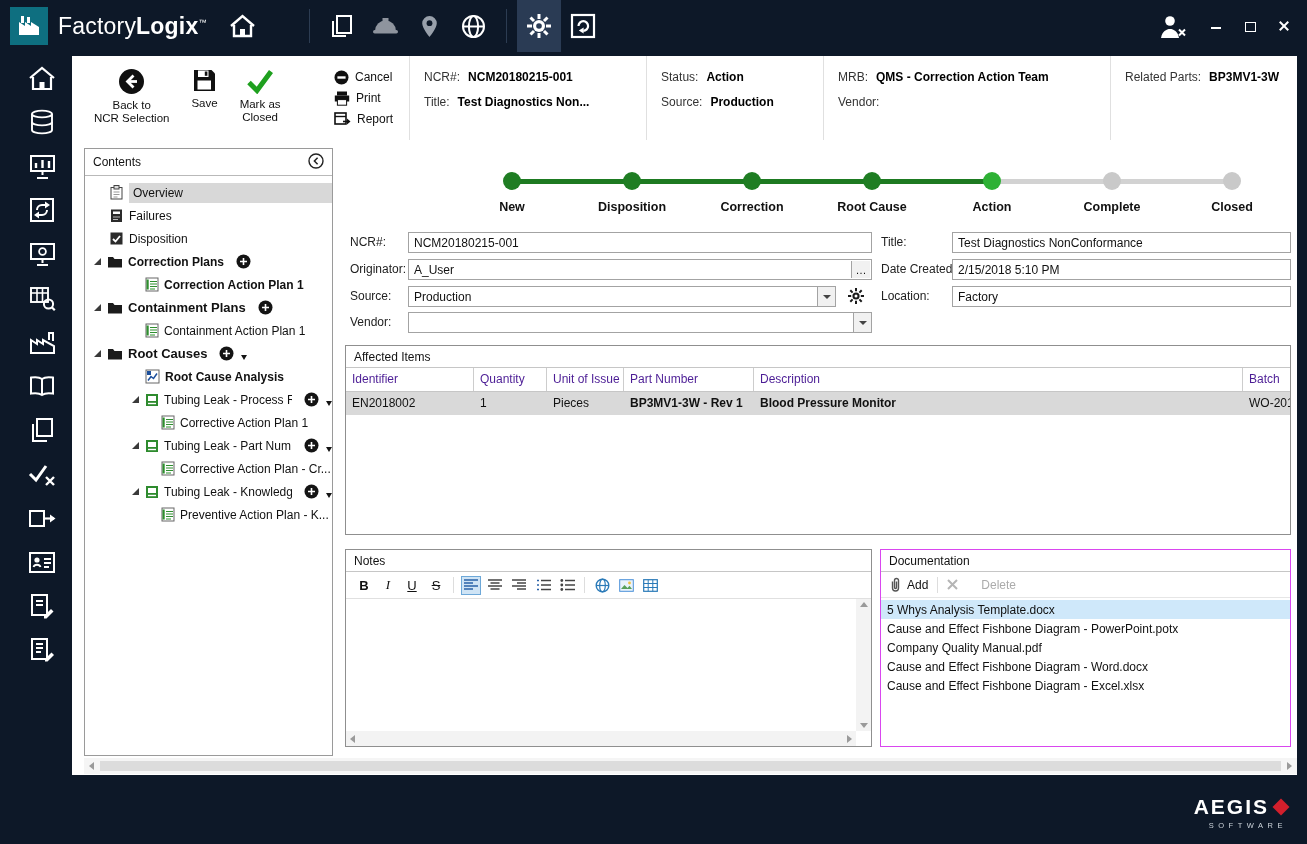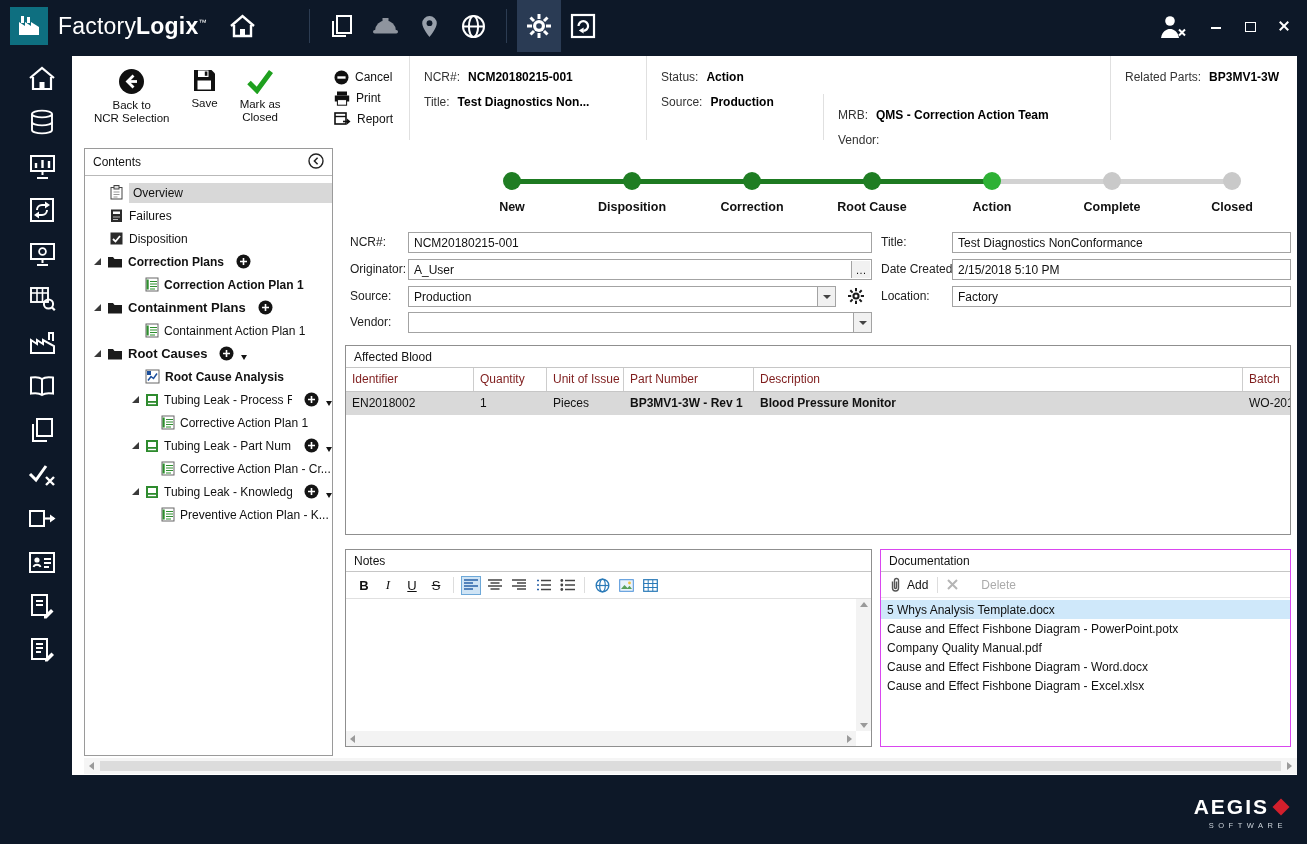--- a/index.html
+++ b/index.html
@@ -68,21 +68,21 @@
   .selbox{position:absolute;height:21px;border:1px solid #a3a3a3;background:#fff;box-sizing:border-box;}
   .selbox .v{position:absolute;left:5px;top:3px;white-space:nowrap;}
   .dd{position:absolute;right:0;top:0;bottom:0;width:17px;border-left:1px solid #a3a3a3;background:#f1f1f1;display:flex;align-items:center;justify-content:center;}
   .tri-d{width:0;height:0;border-left:4px solid transparent;border-right:4px solid transparent;border-top:4.5px solid #444;}
   .browse{position:absolute;right:1px;top:1px;bottom:1px;width:18px;background:#f1f1f1;border-left:1px solid #a3a3a3;display:flex;align-items:center;justify-content:center;font-size:11px;}
 
   
   .aitems{position:absolute;left:0;top:197px;width:946px;height:190px;border:1px solid #8f8f8f;box-sizing:border-box;overflow:hidden;}
   .a-title{height:21px;display:flex;align-items:center;padding-left:8px;border-bottom:1px solid #c6c6c6;}
   .a-head{height:23px;display:flex;border-bottom:1px solid #c6c6c6;}
-  .a-head .hc{box-sizing:border-box;border-right:1px solid #cdcdcd;padding:4px 0 0 6px;color:#7f1d1d;white-space:nowrap;overflow:hidden;flex:0 0 auto;}
+  .a-head .hc{box-sizing:border-box;border-right:1px solid #cdcdcd;padding:4px 0 0 6px;color:#4c1d95;white-space:nowrap;overflow:hidden;flex:0 0 auto;}
   .a-row{height:23px;display:flex;background:#d9d9d9;}
   .a-row .rc{box-sizing:border-box;padding:4px 0 0 6px;white-space:nowrap;overflow:hidden;flex:0 0 auto;}
   .a-row .rc.b{font-weight:bold;}
 
   
   .notes{position:absolute;left:0;top:401px;width:527px;height:198px;border:1px solid #8f8f8f;box-sizing:border-box;display:flex;flex-direction:column;}
   .n-title{height:21px;display:flex;align-items:center;padding-left:8px;border-bottom:1px solid #c6c6c6;flex:0 0 auto;}
   .n-tools{height:26px;display:flex;align-items:center;gap:4px;padding-left:8px;border-bottom:1px solid #e0e0e0;flex:0 0 auto;}
   .tool{width:20px;height:19px;display:flex;align-items:center;justify-content:center;box-sizing:border-box;}
   .tool.on{background:#cfe4f5;border:1px solid #6da8d8;}
@@ -370,21 +370,21 @@
       <div class="tb-info" style="width:148px;">
         <div class="irow">
             <span class="lab">Status:</span>
             <span class="val">Action</span>
           </div>
         <div class="irow">
             <span class="lab">Source:</span>
             <span class="val">Production</span>
           </div>
       </div>
-      <div class="tb-info" style="width:258px;margin-top:38px;">
+      <div class="tb-info" style="width:258px;">
         <div class="irow">
             <span class="lab">MRB:</span>
             <span class="val">QMS - Correction Action Team</span>
           </div>
         <div class="irow">
             <span class="lab">Vendor:</span>
           </div>
       </div>
       <div class="tb-info" style="flex:1;">
         <div class="irow">
@@ -687,21 +687,21 @@
 
       <div class="flabel" style="left:5px;top:164px;">Vendor:</div>
       <div class="selbox" style="left:63px;top:164px;width:464px;">
         <span class="v"></span>
         <span class="dd">
             <span class="tri-d"></span>
           </span>
       </div>
 
       <div class="aitems">
-        <div class="a-title">Affected Blood</div>
+        <div class="a-title">Affected Items</div>
         <div class="a-head">
           <div class="hc" style="width:128px;">Identifier</div>
           <div class="hc" style="width:73px;">Quantity</div>
           <div class="hc" style="width:77px;">Unit of Issue</div>
           <div class="hc" style="width:130px;">Part Number</div>
           <div class="hc" style="width:489px;">Description</div>
           <div class="hc" style="width:49px;border-right:none;">Batch</div>
         </div>
         <div class="a-row">
           <div class="rc" style="width:128px;">EN2018002</div>

